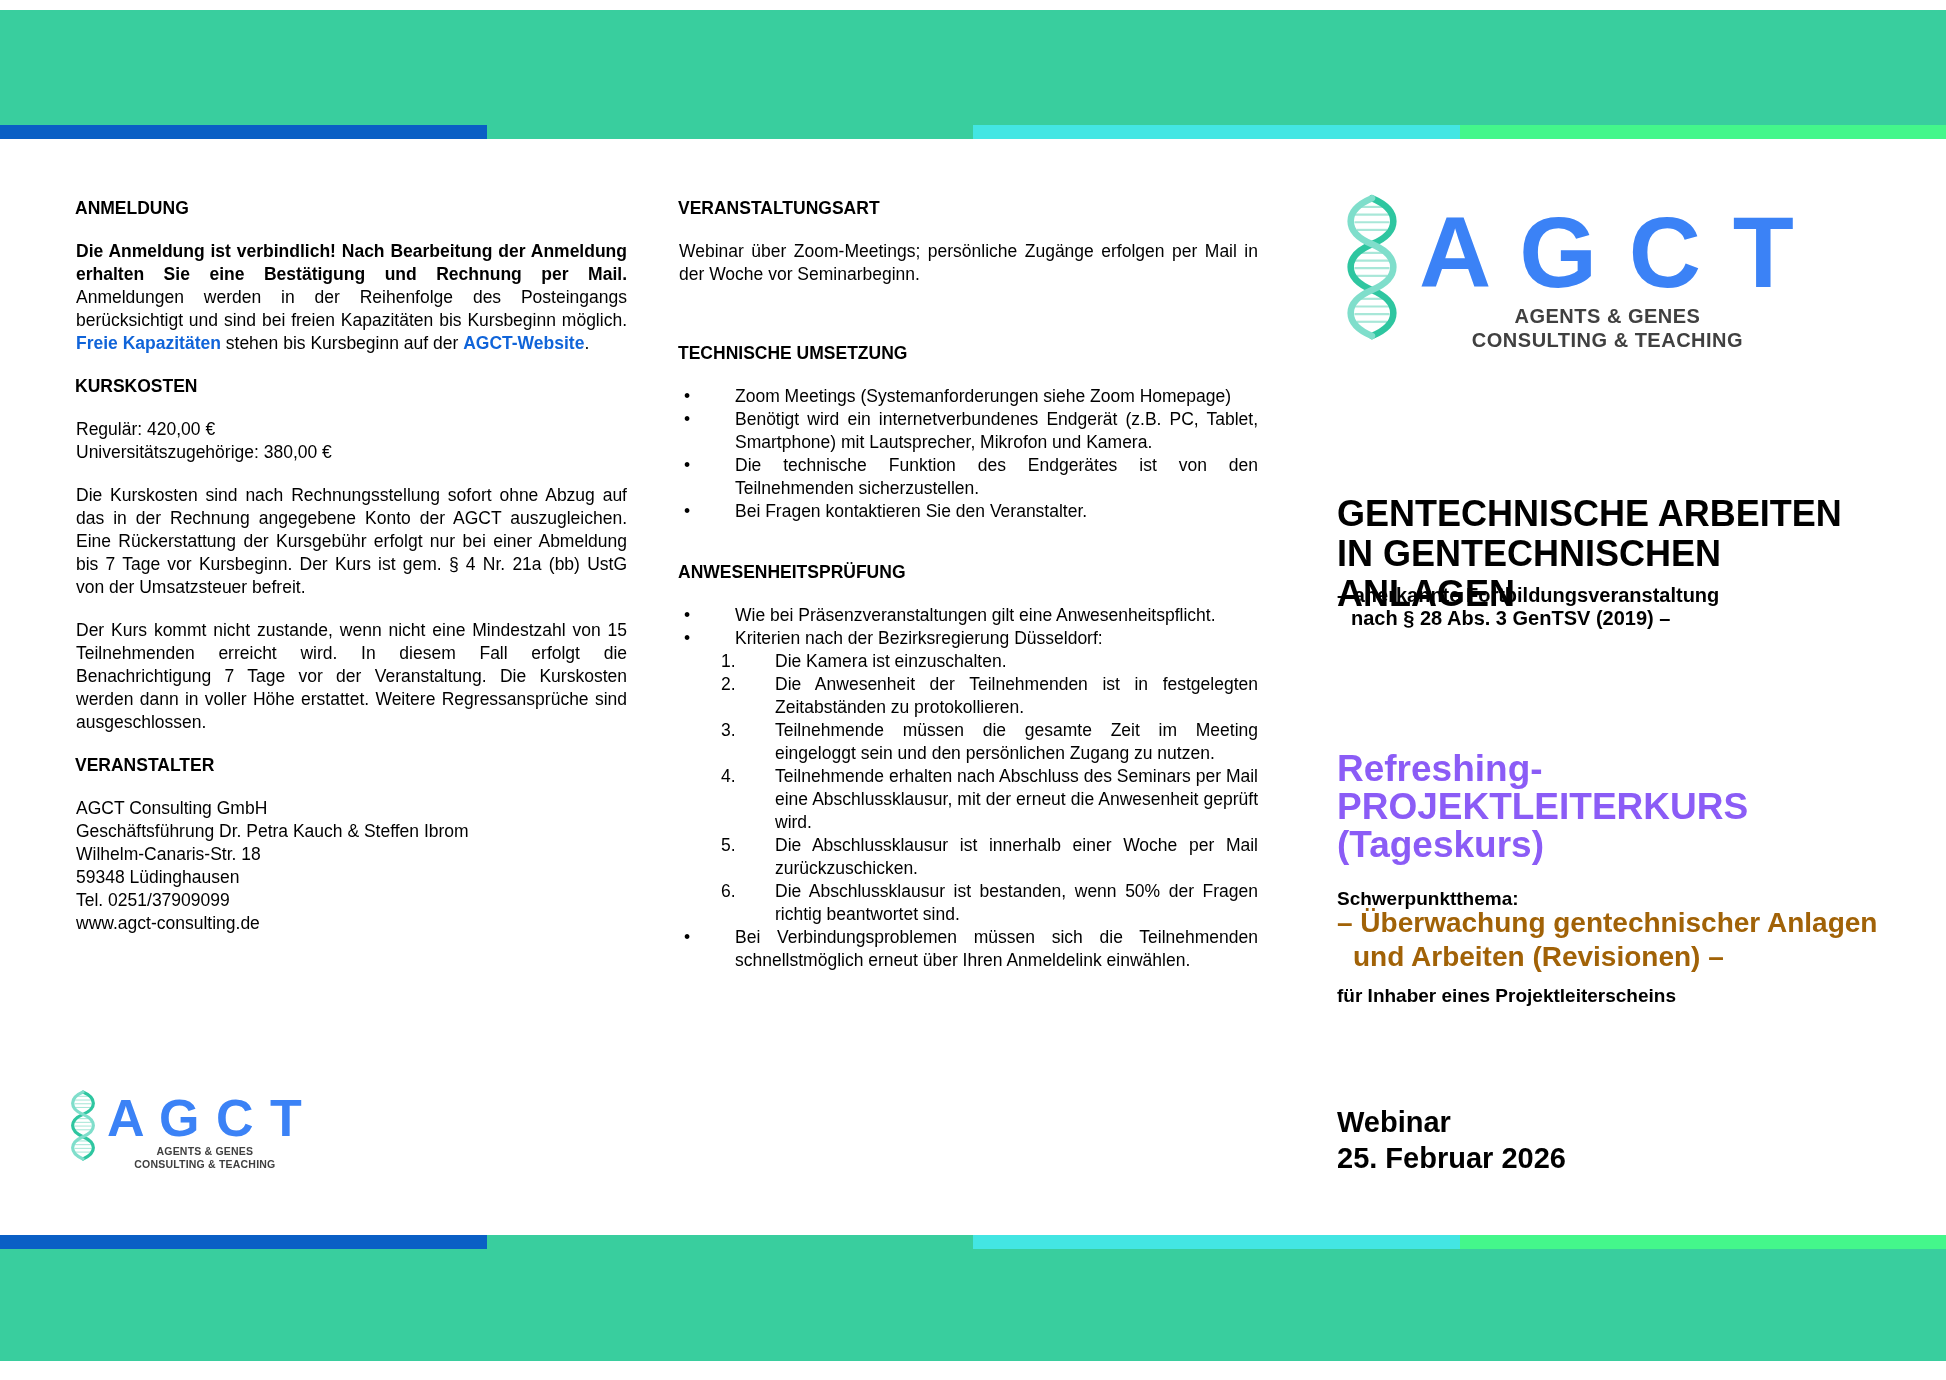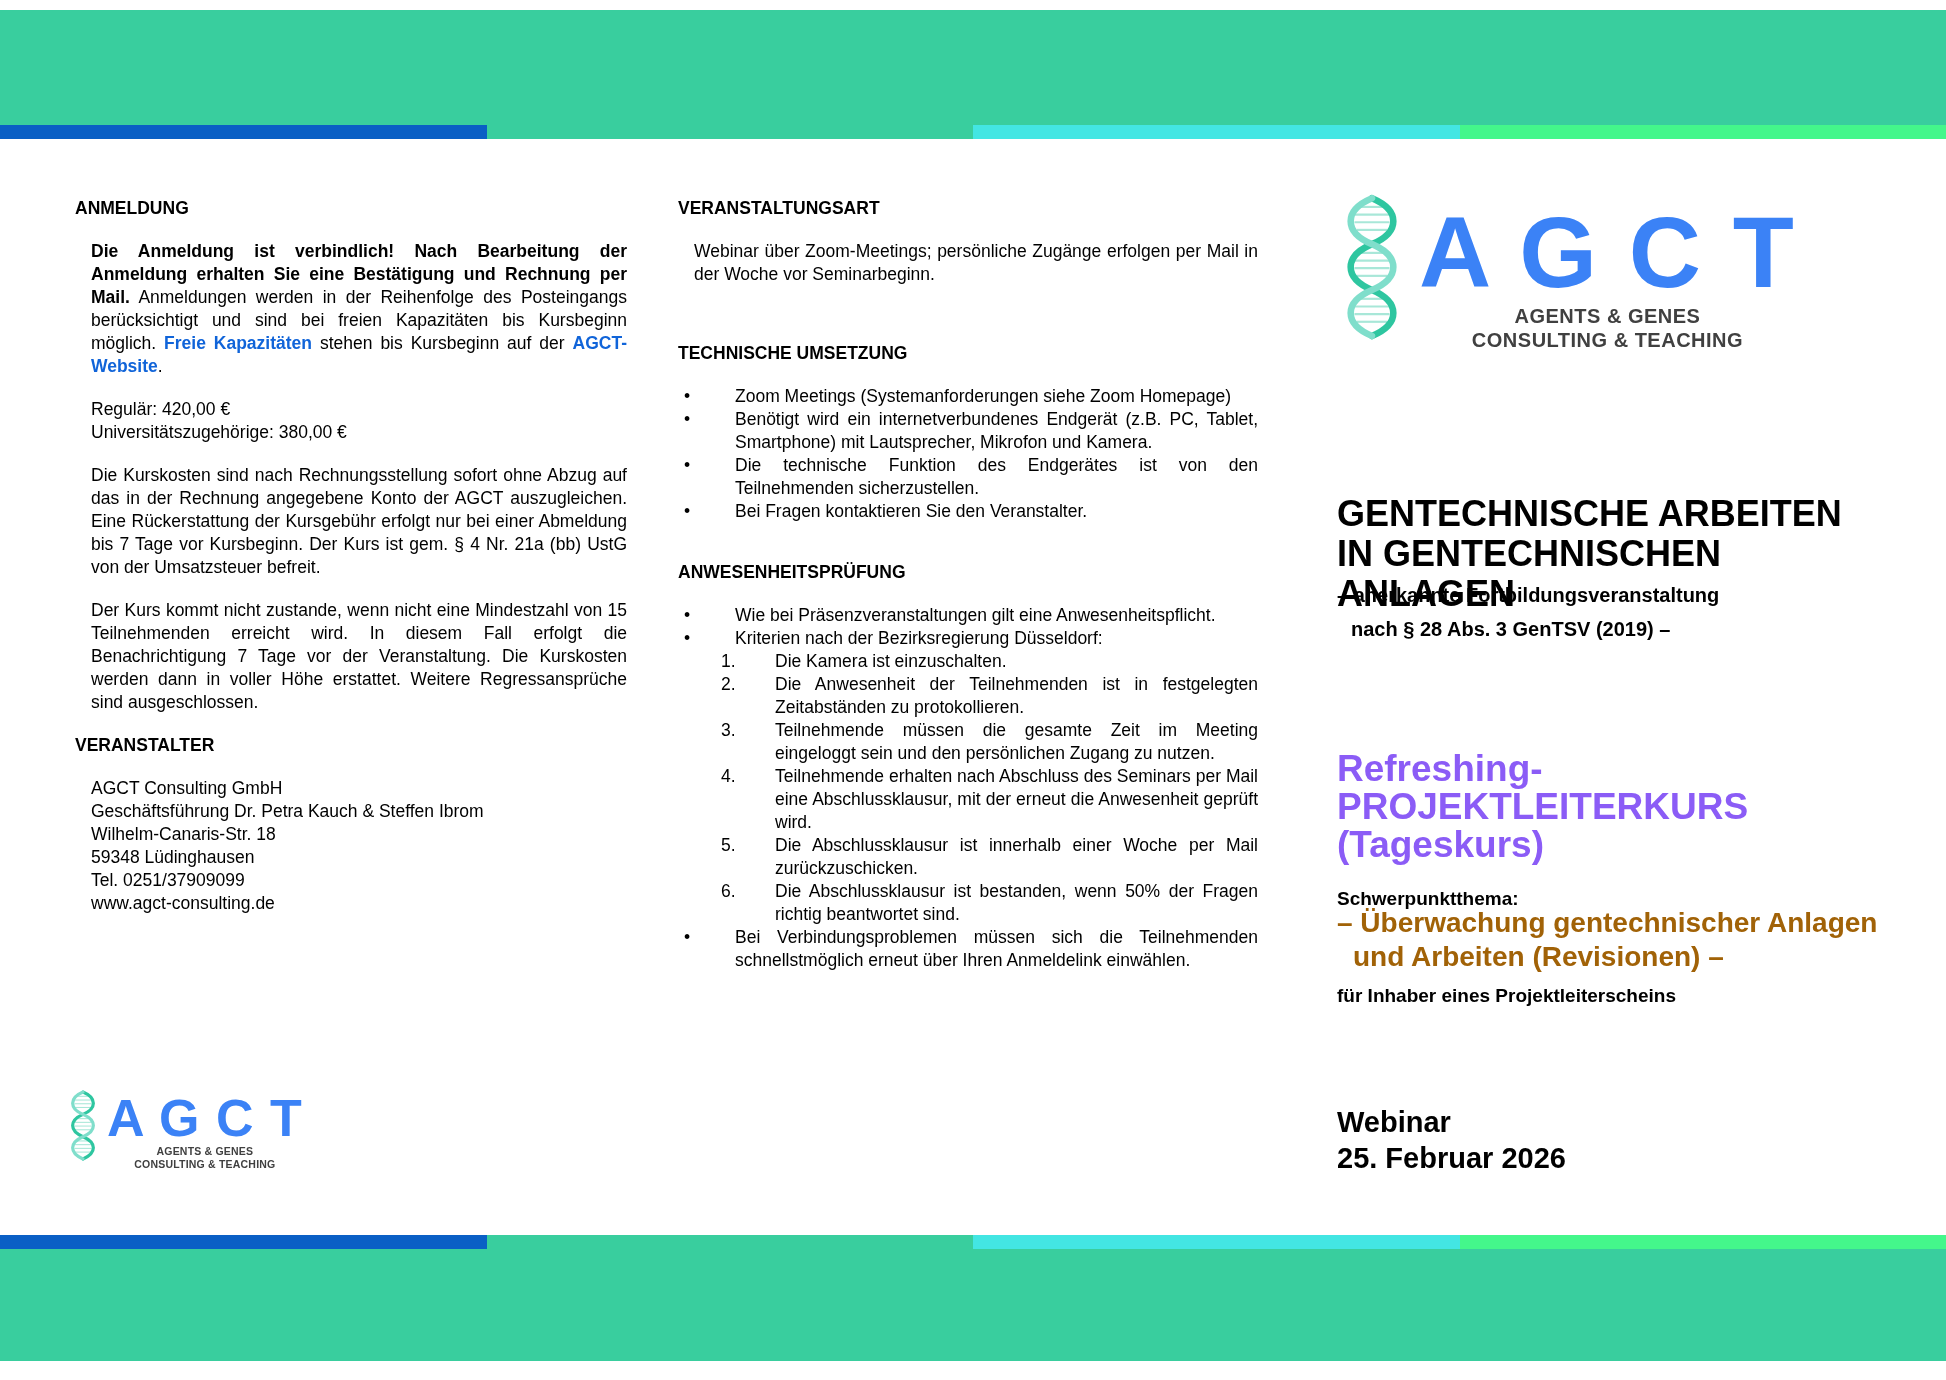--- a/index.html
+++ b/index.html
@@ -23,21 +23,21 @@
   .seg.cyan   { width: 487px; background: #43E6E3; }
   .seg.spring { width: 486px; background: #44F78B; }
 
   
   .col { position: absolute; font-size: 17.5px; line-height: 23px; }
   .col1 { left: 75px;  top: 197px; width: 552px; }
   .col2 { left: 678px; top: 197px; width: 580px; }
   .h { font-weight: bold; font-size: 17.5px; line-height: 23px; margin: 0 0 20px 0; }
   .h.mt36 { margin-top: 56px; }
   .h.mt38 { margin-top: 38px; }
-  p { margin: 0 0 20px 16px; }
+  p { margin: 0 0 20px 1px; }
   .just { text-align: justify; }
   .b { font-weight: bold; }
   .link { color: #1064D9; font-weight: bold; text-decoration: none; cursor: pointer; }
 
   .li { display: flex; margin: 0; }
   .li .marker { flex: 0 0 57px; padding-left: 6px; }
   .li .li-text { flex: 1; text-align: justify; }
   .li.num .marker { flex: 0 0 97px; padding-left: 43px; }
 
   
@@ -55,21 +55,21 @@
   .logo-bottom { position: absolute; left: 66px; top: 1086px; }
   .logo-bottom .helix { width: 34px; height: 78px; }
   .logo-bottom .logo-text { margin-left: 7px; margin-top: 8px; }
   .logo-bottom .logo-letters { font-size: 52px; line-height: 48px; letter-spacing: 1px; }
   .logo-bottom .logo-sub { font-size: 10.5px; line-height: 12.5px; margin-top: 3px; letter-spacing: 0.2px; }
 
   .headline { position: absolute; left: 1337px; top: 494px; width: 560px;
               font-size: 36px; line-height: 40px; font-weight: bold; }
   .subline  { position: absolute; left: 1337px; top: 584px;
               font-size: 20px; line-height: 23px; font-weight: bold; }
-  .indent14 { padding-left: 14px; margin-top: 11px; }
+  .indent14 { padding-left: 14px; }
   .course   { position: absolute; left: 1337px; top: 750px;
               font-size: 37px; line-height: 38px; font-weight: bold; color: #8b5cf6; }
   .topic-label { position: absolute; left: 1337px; top: 887px;
               font-size: 19px; line-height: 23px; font-weight: bold; }
   .topic    { position: absolute; left: 1337px; top: 906px;
               font-size: 28px; line-height: 34px; font-weight: bold; color: #a16207; }
   .indent16 { padding-left: 16px; }
   .audience { position: absolute; left: 1337px; top: 984px;
               font-size: 19px; line-height: 23px; font-weight: bold; }
   .event    { position: absolute; left: 1337px; top: 1104px;
@@ -93,20 +93,21 @@
     <div class="seg green"></div>
     <div class="seg cyan"></div>
     <div class="seg spring"></div>
   </div>
   <div class="band bottom"></div>
 
   <div class="col col1">
     <h3 class="h">ANMELDUNG</h3>
     <p class="just"><span class="b">Die Anmeldung ist verbindlich! Nach Bearbeitung der Anmeldung erhalten Sie eine Bestätigung und Rechnung per Mail.</span><span> Anmeldungen werden in der Reihenfolge des Posteingangs berücksichtigt und sind bei freien Kapazitäten bis Kursbeginn möglich. </span><a class="link">Freie Kapazitäten</a><span> stehen bis Kursbeginn auf der </span><a class="link">AGCT-Website</a><span>.</span></p>
 
+    <h3 class="h">KURSKOSTEN</h3>
     <p>
       <span style="display:block">Regulär: 420,00 €</span>
       <span style="display:block">Universitätszugehörige: 380,00 €</span>
     </p>
     <p class="just">Die Kurskosten sind nach Rechnungsstellung sofort ohne Abzug auf das in der Rechnung angegebene Konto der AGCT auszugleichen. Eine Rückerstattung der Kursgebühr erfolgt nur bei einer Abmeldung bis 7 Tage vor Kursbeginn. Der Kurs ist gem. § 4 Nr. 21a (bb) UstG von der Umsatzsteuer befreit.</p>
 
     <p class="just">Der Kurs kommt nicht zustande, wenn nicht eine Mindestzahl von 15 Teilnehmenden erreicht wird. In diesem Fall erfolgt die Benachrichtigung 7 Tage vor der Veranstaltung. Die Kurskosten werden dann in voller Höhe erstattet. Weitere Regressansprüche sind ausgeschlossen.</p>
 
     <h3 class="h">VERANSTALTER</h3>
     <p>

